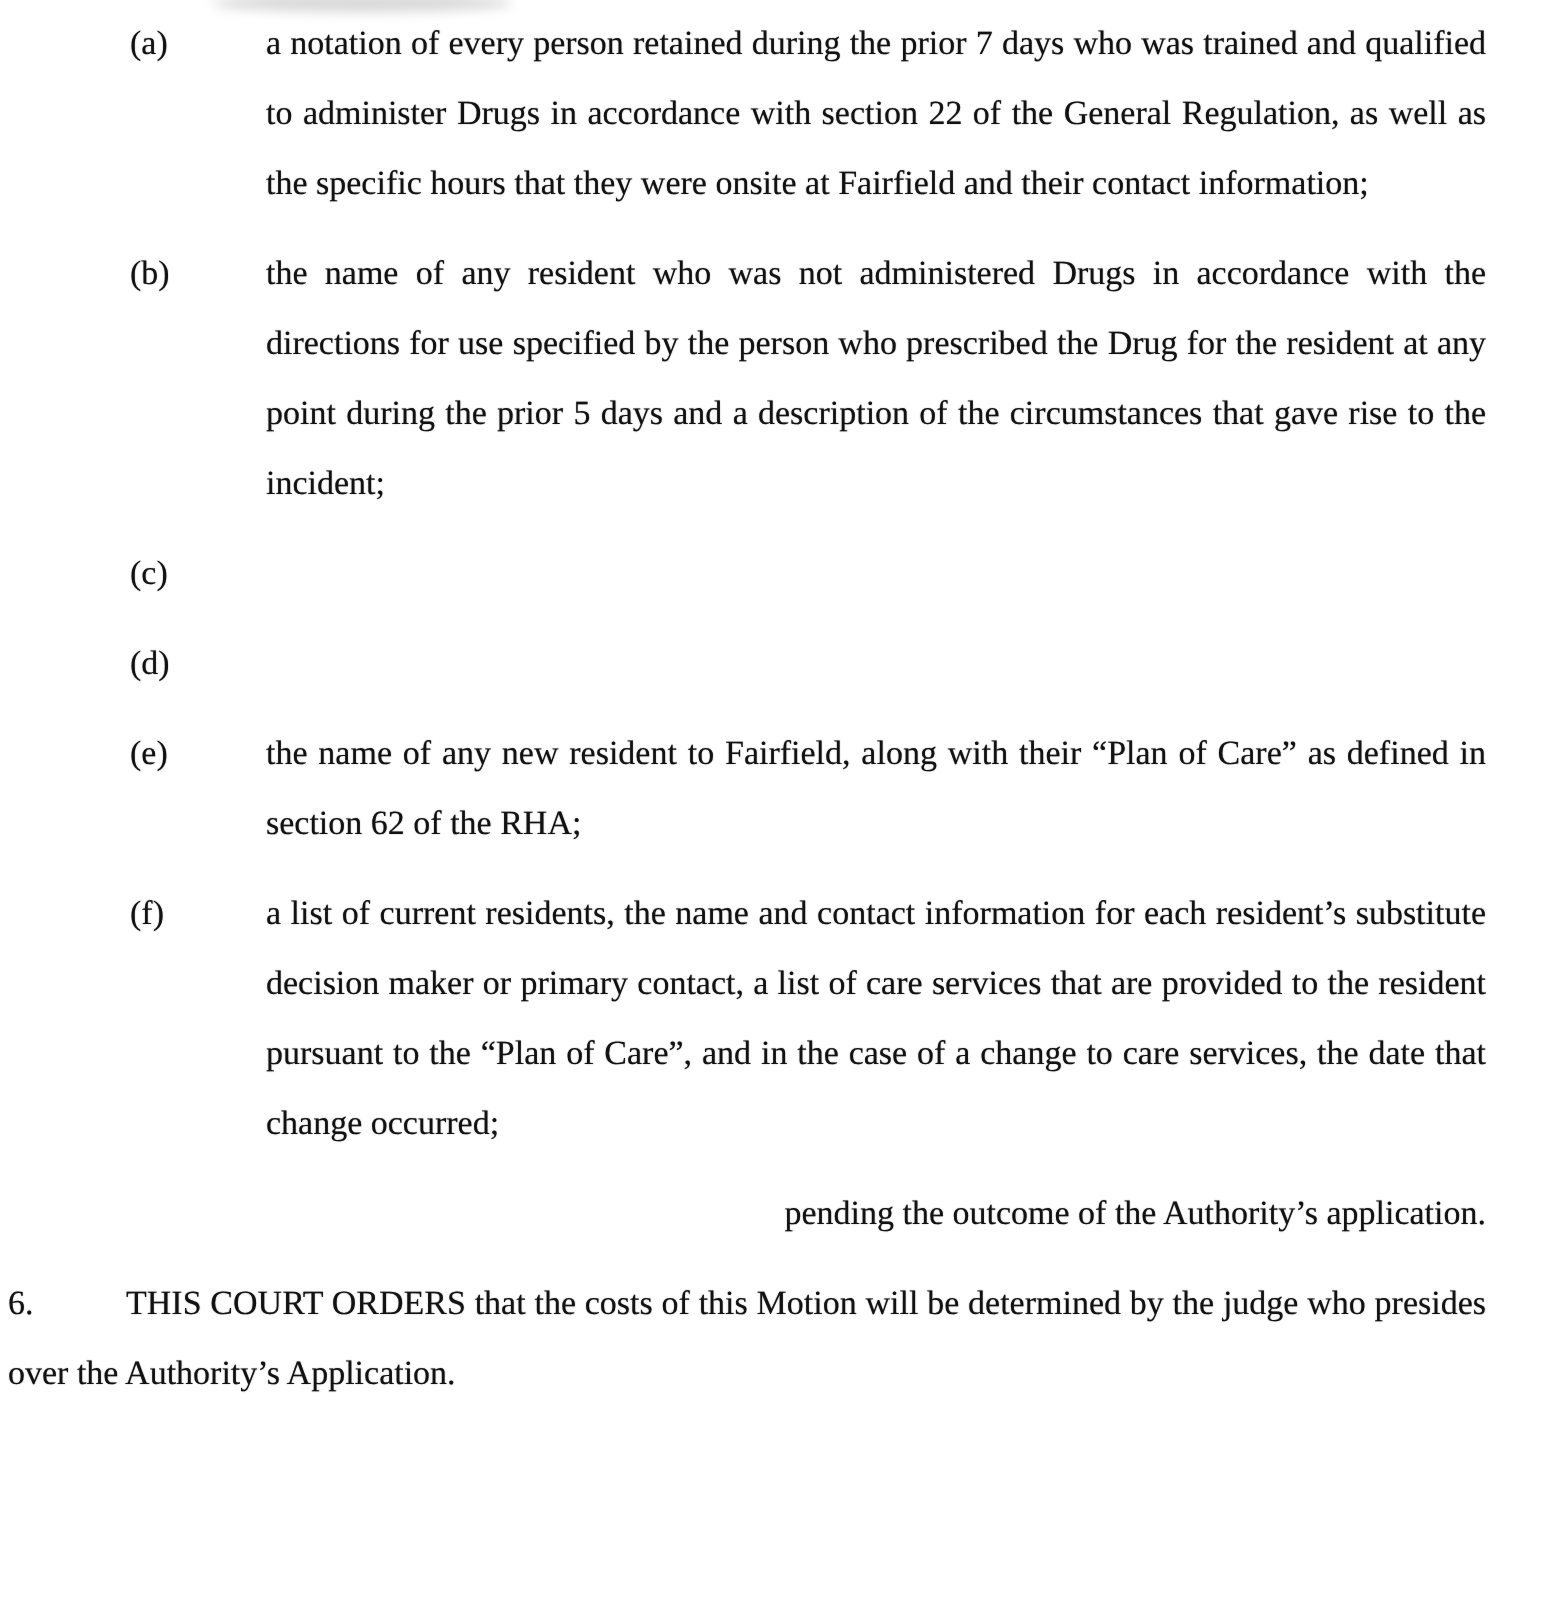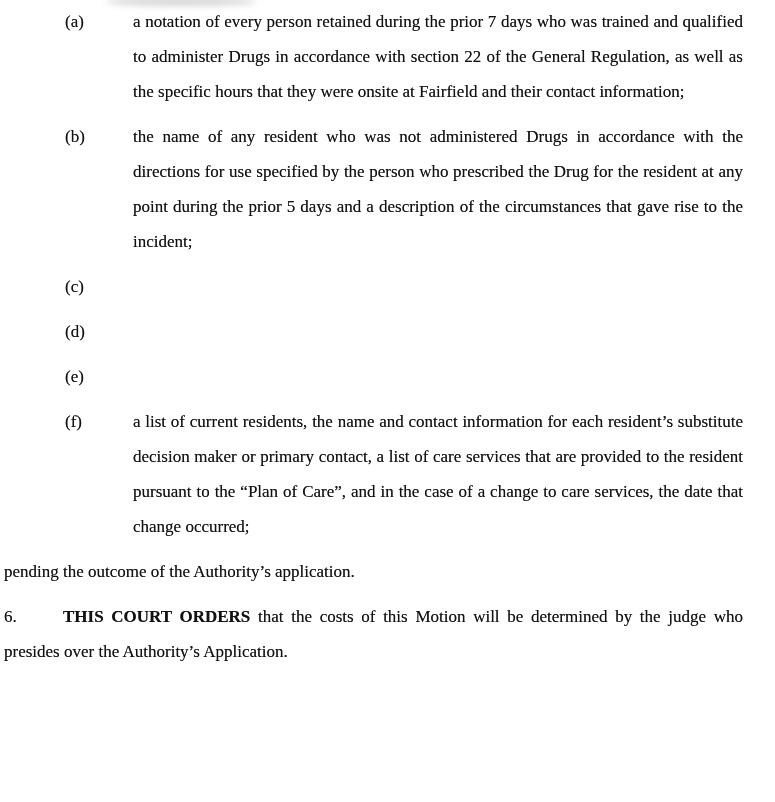--- a/index.html
+++ b/index.html
@@ -44,32 +44,32 @@
   .order-item .item-label {
     flex: 0 0 68px;
     text-align: left;
   }
   .order-item .item-text {
     flex: 1 1 auto;
     text-align: justify;
   }
   .closing-para {
     margin: 0 0 10px 0;
-    text-align: left;
+    text-align: right;
   }
   .numbered-para {
     margin: 0;
     text-align: justify;
   }
   .numbered-para .para-num {
     display: inline-block;
     width: 59px;
   }
   .numbered-para b {
-    font-weight: bold;
+    font-weight: normal;
   }
 </style>
 </head>
 <body>
 
 <div class="page">
 
   <div class="scan-smudge"></div>
 
   <div class="order-item">
@@ -85,20 +85,21 @@
   <div class="order-item">
     <span class="item-label">(c)</span>
   </div>
 
   <div class="order-item">
     <span class="item-label">(d)</span>
   </div>
 
   <div class="order-item">
     <span class="item-label">(e)</span>
+    <span class="item-text">the name of any new resident to Fairfield, along with their “Plan of Care” as defined in section 62 of the RHA;</span>
   </div>
 
   <div class="order-item">
     <span class="item-label">(f)</span>
     <span class="item-text">a list of current residents, the name and contact information for each resident’s substitute decision maker or primary contact, a list of care services that are provided to the resident pursuant to the “Plan of Care”, and in the case of a change to care services, the date that change occurred;</span>
   </div>
 
   <p class="closing-para">pending the outcome of the Authority’s application.</p>
 
   <p class="numbered-para">

